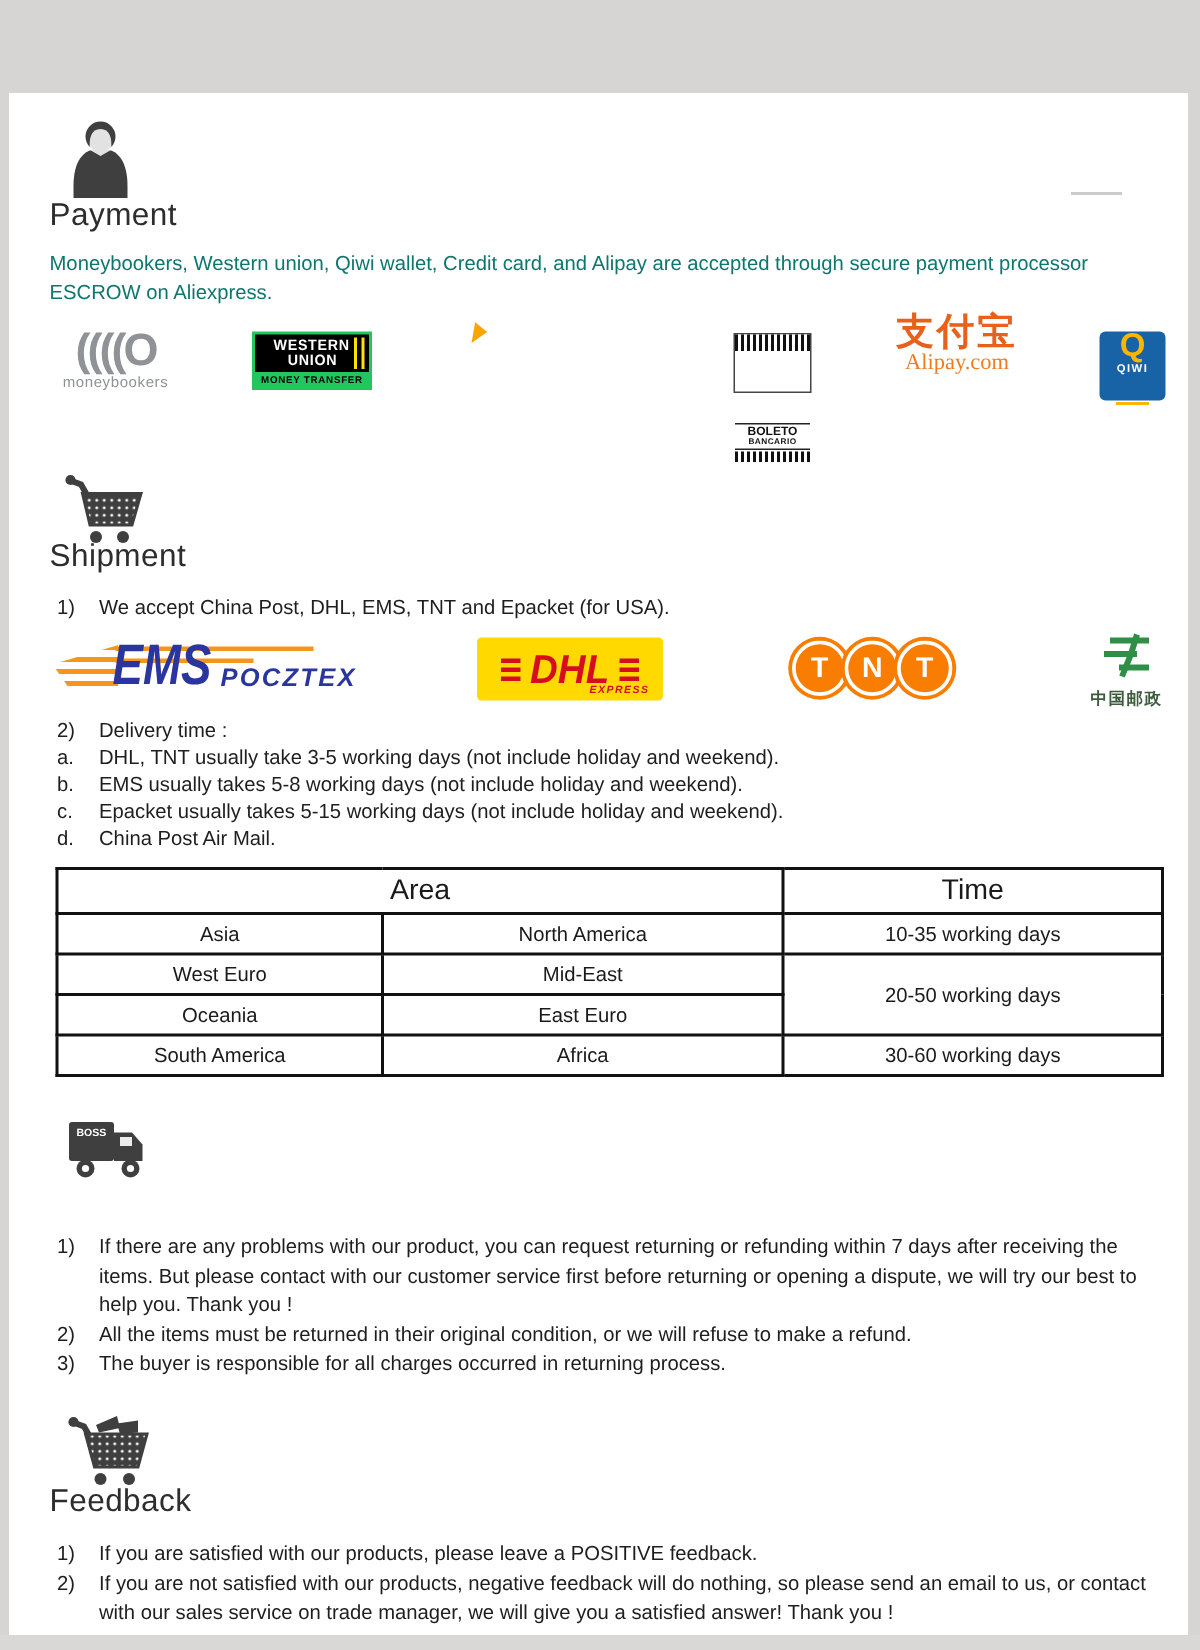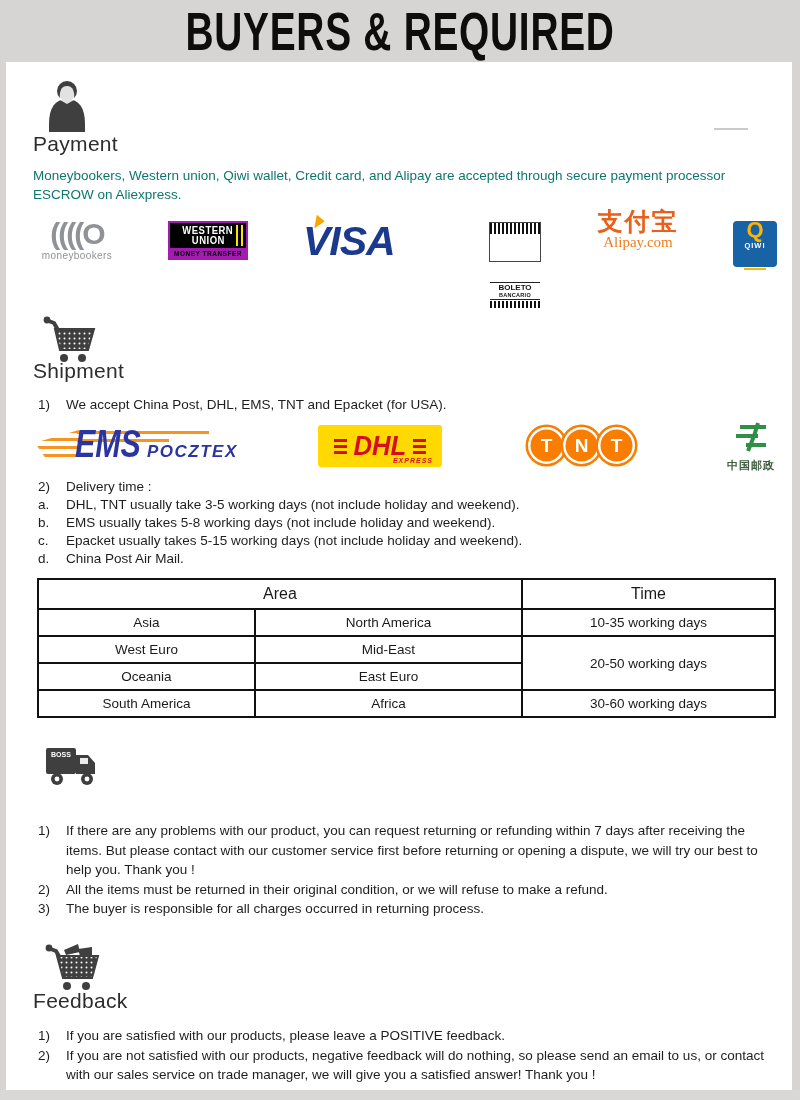--- a/index.html
+++ b/index.html
@@ -22,21 +22,21 @@
   .faint-line { position:absolute; left:714px; top:128px; width:34px; height:2px; background:#cbcbcb; }
 
   
   .icon-dark { fill:#3f3f3f; }
 
   
   .mb-logo { position:absolute; left:36px; top:218px; width:82px; text-align:center; }
   .mb-mark { font-size:30px; font-weight:bold; color:#8f9296; letter-spacing:-2px; line-height:32px; }
   .mb-label { font-size:10px; color:#8f9296; letter-spacing:.4px; }
 
-  .wu-logo { position:absolute; left:168px; top:221px; width:80px; height:39px; background:#a21caf; padding:2px; }
+  .wu-logo { position:absolute; left:168px; top:221px; width:80px; height:39px; background:#22c55e; padding:2px; }
   .wu-black { position:relative; background:#000; height:25px; display:flex; flex-direction:column; align-items:center; justify-content:center; }
   .wu-line { color:#fff; font-weight:bold; font-size:10px; line-height:10px; letter-spacing:.5px; transform:scaleX(.95); }
   .wu-bars { position:absolute; right:3px; top:2px; bottom:2px; width:7px; display:flex; justify-content:space-between; }
   .wu-bars i { width:2px; background:#ffe000; }
   .wu-banner { height:10px; display:flex; align-items:center; justify-content:center; font-size:6.5px; font-weight:bold; color:#000; letter-spacing:.5px; }
 
   .visa-logo { position:absolute; left:303px; top:221px; width:135px; height:42px; }
   .visa-text { font-style:italic; font-weight:bold; font-size:41px; color:#1b3a8e; letter-spacing:-1px; line-height:40px; }
   .visa-wedge { position:absolute; left:10px; top:-3px; width:0; height:0; border-left:5px solid transparent; border-right:9px solid transparent; border-bottom:9px solid #f7a600; transform:rotate(100deg); }
 
@@ -71,37 +71,34 @@
 
   .tnt-logo { position:absolute; left:528px; top:427px; display:flex; }
   .tnt-circle { width:37px; height:37px; border-radius:50%; background:#f87d00; box-shadow:inset 0 0 0 2.5px #fff, 0 0 0 2.5px #f87d00; margin-right:-2px; display:flex; align-items:center; justify-content:center; color:#fff; font-weight:bold; font-size:19px; }
 
   .cpost-logo { position:absolute; left:716px; top:422px; width:70px; text-align:center;font-family:Liberation Mono, monospace; }
   .cpost-label { font-size:11px; color:#3e5b3e; font-weight:bold; margin-top:1px; letter-spacing:1px; }
 
   
   table.ship-table { position:absolute; left:37px; top:578px; border-collapse:collapse; table-layout:fixed; }
   .ship-table th, .ship-table td { border:2px solid #111; text-align:center; color:#1a1a1a; }
-  .ship-table th { font-size:16px; font-weight:normal; height:30px; }
+  .ship-table th { font-size:19px; font-weight:normal; height:30px; }
   .ship-table td { font-size:13.5px; height:27px; }
   .col-a1 { width:217px; } .col-a2 { width:267px; } .col-t { width:253px; }
 
   .truck-label-text { font-family:"Liberation Sans",sans-serif; }
 
   .bottom-band { position:absolute; left:0; top:1090px; width:800px; height:10px; background:#d9d8d6; }
 </style>
 </head>
 <body>
 
 <div id="page">
   <div id="main-white"></div>
 
-  <div class="header-band">
-    <div class="header-title">BUYERS &amp; REQUIRED</div>
-  </div>
 
   <svg class="abs" style="left:47px;top:80px" width="40" height="52" viewBox="0 0 40 52">
     <circle class="icon-dark" cx="20" cy="11" r="10"></circle>
     <path class="icon-dark" d="M20 19 C8 19 2 28 2 44 L2 52 L38 52 L38 44 C38 28 32 19 20 19 Z"></path>
     <path d="M20 6 C14 6 12 12 13 20 L20 24 L27 20 C28 12 26 6 20 6 Z" fill="#ffffff" opacity=".85"></path>
   </svg>
   <div class="faint-line"></div>
   <div class="abs sec-heading" style="left:33px;top:132px">Payment</div>
   <div class="abs body-text" style="left:33px;top:166px;width:748px">Moneybookers, Western union, Qiwi wallet, Credit card, and Alipay are accepted through secure payment processor ESCROW on Aliexpress.</div>
 
@@ -116,21 +113,20 @@
       <span class="wu-line">UNION</span>
       <span class="wu-bars">
           <i></i>
           <i></i>
         </span>
     </div>
     <div class="wu-banner">MONEY TRANSFER</div>
   </div>
 
   <div class="visa-logo">
-    <span class="visa-text">VISA</span>
     <span class="visa-wedge"></span>
   </div>
 
   <div class="boleto-logo">
     <div class="barcode"></div>
     <div class="boleto-txt">
       <div class="boleto-l1">BOLETO</div>
       <div class="boleto-l2">BANCARIO</div>
     </div>
     <div class="barcode bottom"></div>

